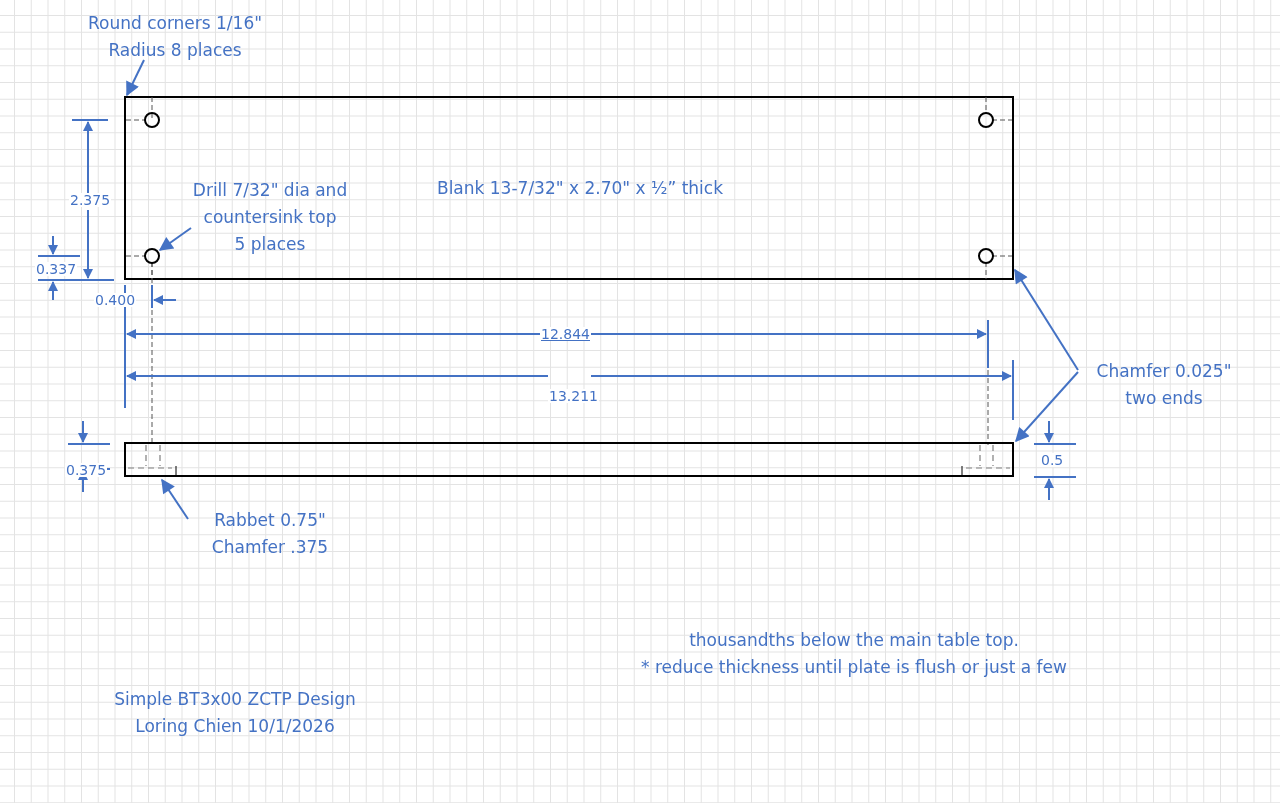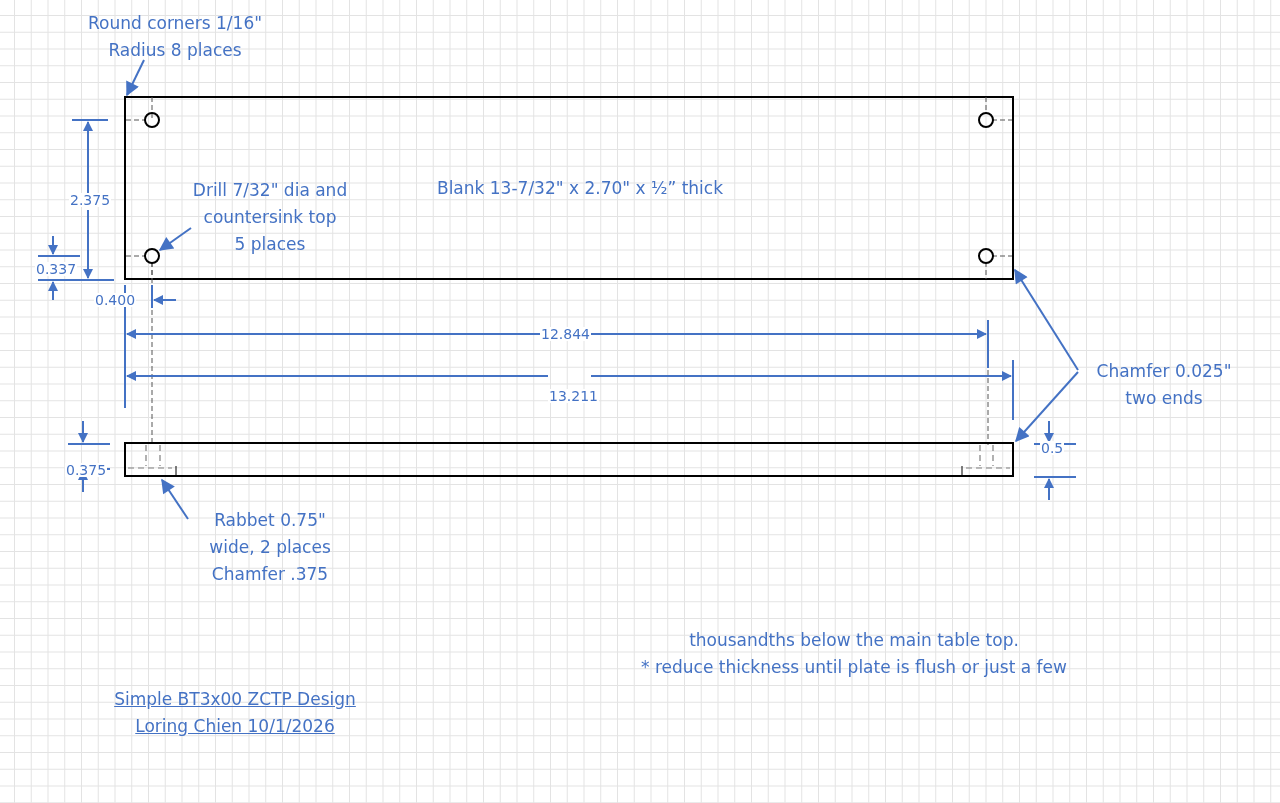--- a/index.html
+++ b/index.html
@@ -164,34 +164,33 @@
     <span>Blank 13-7/32" x 2.70" x ½” thick</span>
   </div>
 
   <div class="lbl" style="left:1084px;top:358px;width:160px;">
     <span>Chamfer 0.025"</span>
     <span>two ends</span>
   </div>
 
   <div class="lbl" style="left:190px;top:507px;width:160px;">
     <span>Rabbet 0.75"</span>
-    <span>wide, 2 places</span>
     <span>Chamfer .375</span>
   </div>
 
   <div class="lbl" style="left:604px;top:627px;width:500px;">
     <span>thousandths below the main table top.</span>
     <span>* reduce thickness until plate is flush or just a few</span>
   </div>
 
-  <div class="lbl" style="left:100px;top:686px;width:270px;text-decoration:underline;">
+  <div class="lbl" style="left:100px;top:686px;width:270px;">
     <span>Simple BT3x00 ZCTP Design</span>
     <span>Loring Chien 10/1/2026</span>
   </div>
 
   <div class="dim" style="left:69px;top:193px;">2.375</div>
   <div class="dim" style="left:35px;top:262px;">0.337</div>
   <div class="dim" style="left:66px;top:293px;margin-left:28px;">0.400</div>
-  <div class="dim" style="left:540px;top:327px;">12.844</div>
+  <div class="dim" style="left:540px;top:327px;text-decoration:underline;">12.844</div>
   <div class="dim" style="left:548px;top:369px;margin-top:20px;">13.211</div>
   <div class="dim" style="left:65px;top:449px;margin-top:14px;">0.375</div>
-  <div class="dim" style="left:1040px;top:441px;">0.5</div>
+  <div class="dim" style="left:1040px;top:453px;">0.5</div>
 </div>
 
 </body></html>

